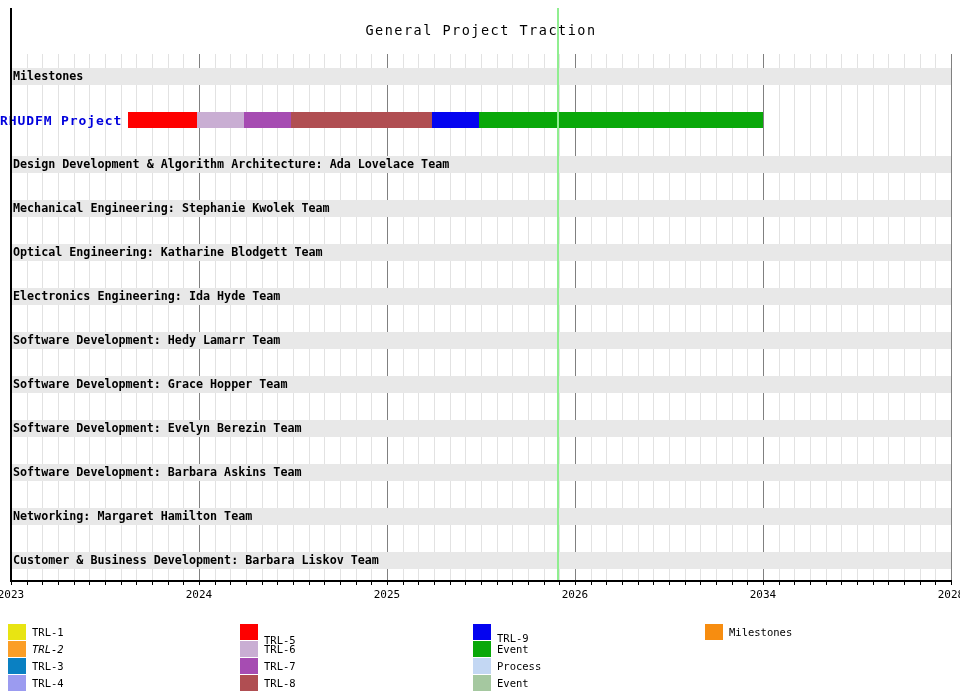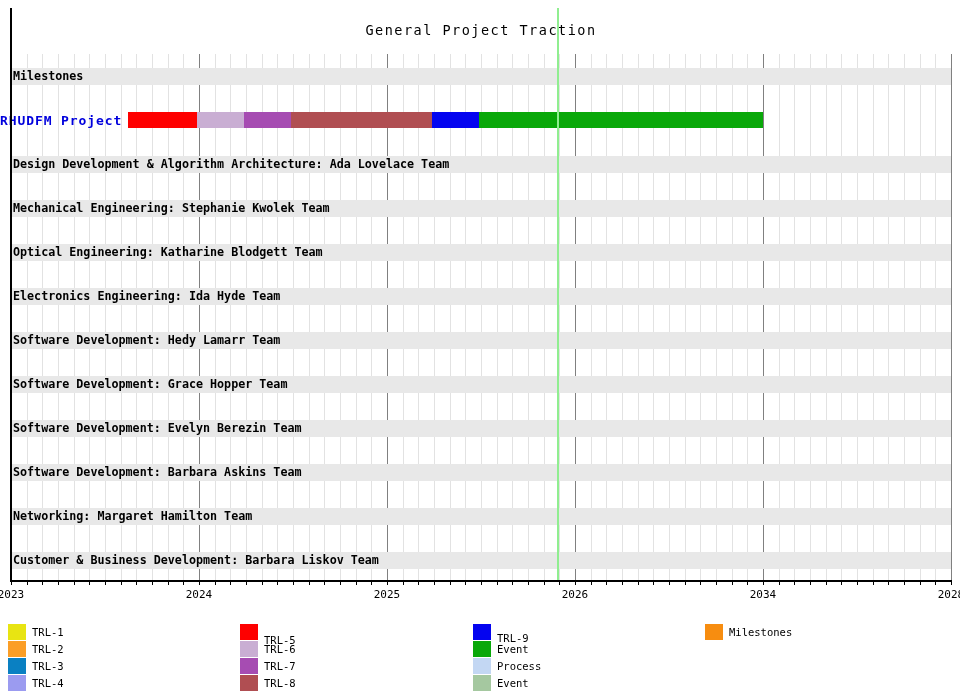--- a/index.html
+++ b/index.html
@@ -186,21 +186,21 @@
       <div class="yearlabel" style="left: 199px; top: 588px;">2024</div>
       <div class="yearlabel" style="left: 387px; top: 588px;">2025</div>
       <div class="yearlabel" style="left: 575px; top: 588px;">2026</div>
       <div class="yearlabel" style="left: 763px; top: 588px;">2034</div>
       <div class="yearlabel" style="left: 951px; top: 588px;">2028</div>
     </div>
   <div id="legend">
       <div class="sw" style="left: 8px; top: 624px; background: rgb(232, 228, 18);"></div>
       <div class="lglabel" style="left: 32px; top: 624px;">TRL-1</div>
       <div class="sw" style="left: 8px; top: 641px; background: rgb(251, 158, 38);"></div>
-      <div class="lglabel" style="left: 32px; top: 641px;">TRL-2</div>
+      <div class="lglabel" style="left: 32px; top: 641px; font-style: italic;">TRL-2</div>
       <div class="sw" style="left: 8px; top: 658px; background: rgb(10, 128, 194);"></div>
       <div class="lglabel" style="left: 32px; top: 658px;">TRL-3</div>
       <div class="sw" style="left: 8px; top: 675px; background: rgb(155, 155, 240);"></div>
       <div class="lglabel" style="left: 32px; top: 675px;">TRL-4</div>
       <div class="sw" style="left: 240px; top: 624px; background: rgb(254, 0, 0);"></div>
       <div class="lglabel" style="left: 264px; top: 632px;">TRL-5</div>
       <div class="sw" style="left: 240px; top: 641px; background: rgb(201, 174, 211);"></div>
       <div class="lglabel" style="left: 264px; top: 641px;">TRL-6</div>
       <div class="sw" style="left: 240px; top: 658px; background: rgb(166, 76, 178);"></div>
       <div class="lglabel" style="left: 264px; top: 658px;">TRL-7</div>

